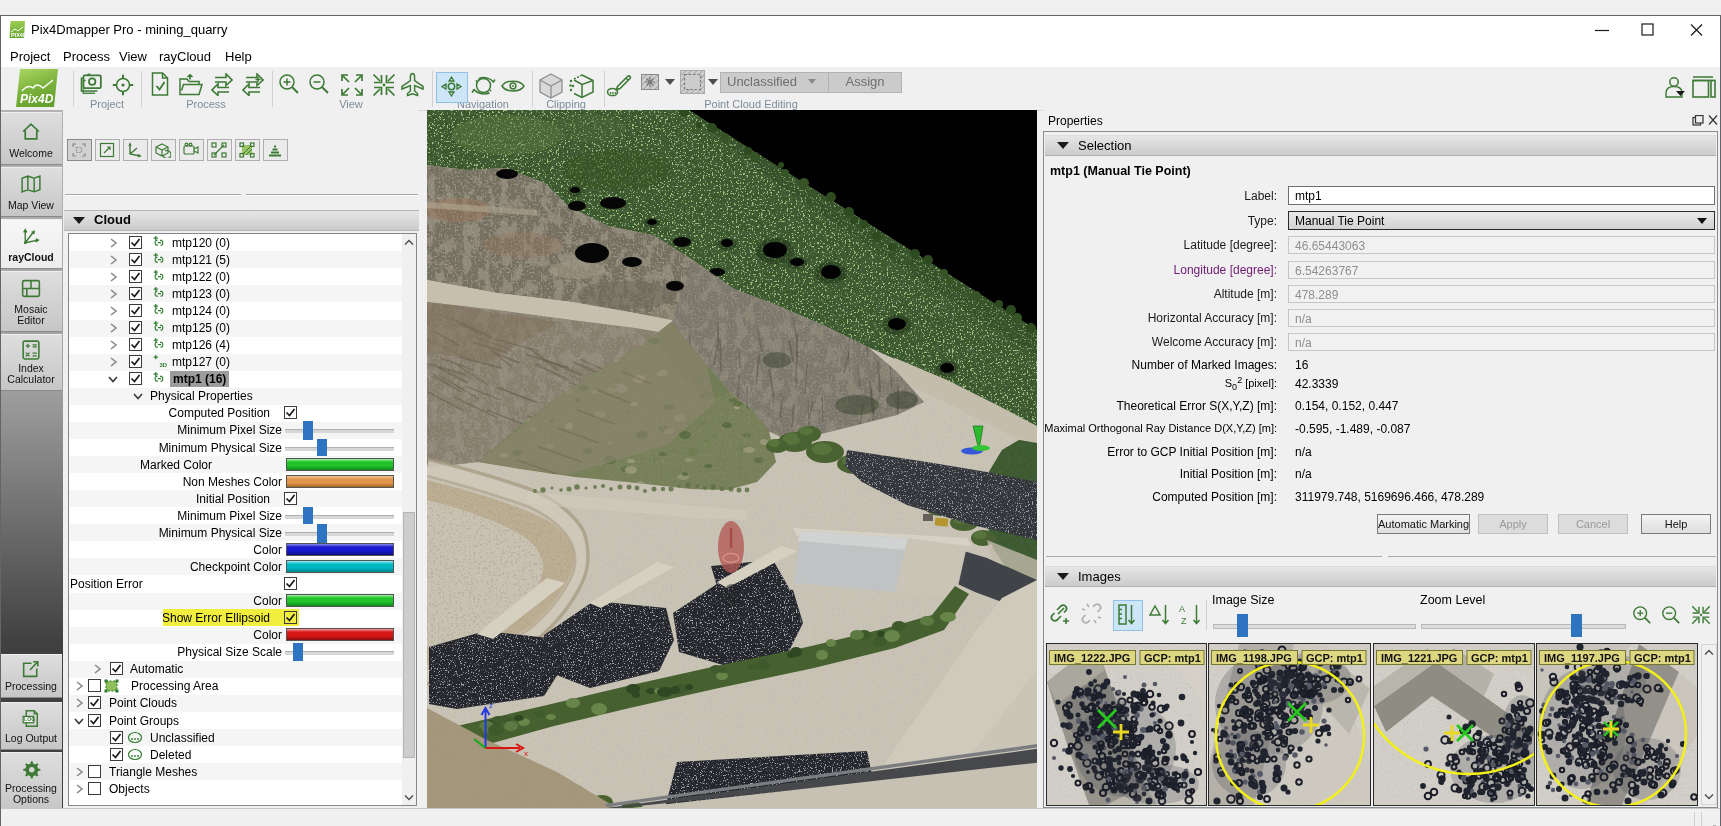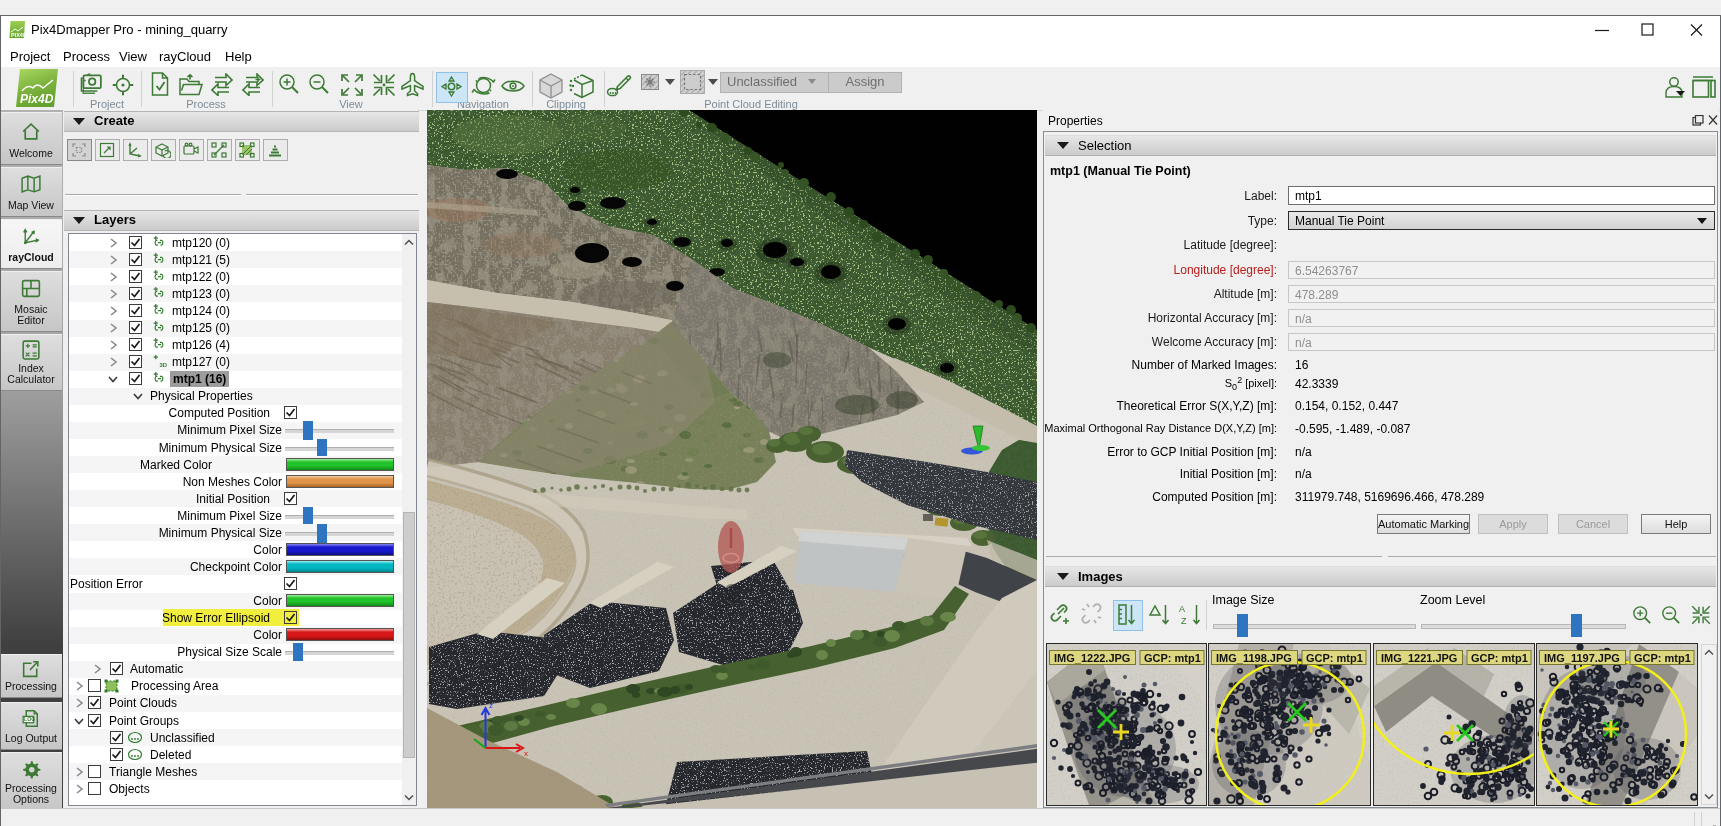--- a/index.html
+++ b/index.html
@@ -220,24 +220,20 @@
     </svg>
 <div style="position:absolute;left:0;top:718px;width:62px;text-align:center;font-size:10.5px;font-weight:normal;color:#111;line-height:11px">Log Output</div>
 <div style="position:absolute;left:0;top:737px;width:62px;height:57px;background:linear-gradient(#dedede,#c6c6c6);border-top:1px solid #efefef;border-bottom:1px solid #8a8a8a"></div>
 <svg style="position:absolute;left:20px;top:743px" width="22" height="21" viewBox="0 0 21 20" fill="none" stroke="#3c7a35">
       <path d="M10.5,3 L12,3 L12.5,5.2 L14.6,6.1 L16.5,4.9 L17.6,6 L16.4,7.9 L17.3,10 L19.5,10.5 V12 L17.3,12.5 L16.4,14.6 L17.6,16.5 L16.5,17.6 L14.6,16.4 L12.5,17.3 L12,19.5 H10.5 L10,17.3 L7.9,16.4 L6,17.6 L4.9,16.5 L6.1,14.6 L5.2,12.5 L3,12 V10.5 L5.2,10 L6.1,7.9 L4.9,6 L6,4.9 L7.9,6.1 L10,5.2 Z" fill="#3c7a35" stroke="none"></path>
       <circle cx="11.25" cy="11.25" r="2.6" fill="#d5d5d5" stroke="none"></circle>
     </svg>
 <div style="position:absolute;left:0;top:768px;width:62px;text-align:center;font-size:10.5px;font-weight:normal;color:#111;line-height:11px">Processing<br>Options</div>
 <div style="position:absolute;left:0;top:795px;width:63px;height:31px;background:#f2f2f2"></div>
 <div style="position:absolute;left:63px;top:95px;width:355px;height:698px;background:#f0f0f0"></div>
-<div style="position:absolute;left:64px;top:96px;width:355px;height:19px;background:linear-gradient(#e6e6e6,#cbcbcb);border:1px solid #b5b5b5;border-left:none;border-right:none">
-      <span style="position:absolute;left:9px;top:6px;width:0;height:0;border-left:6px solid transparent;border-right:6px solid transparent;border-top:7px solid #1a1a1a"></span>
-      <span style="position:absolute;left:30px;top:1px;font-size:13px;font-weight:bold">Create</span>
-    </div>
 <div style="position:absolute;left:67px;top:124px;width:25px;height:22px;background:#d2d2d2;border:1px solid #888;box-sizing:border-box"></div>
 <svg style="position:absolute;left:71px;top:127px" width="16" height="16" viewBox="0 0 16 16" fill="none" stroke="#3c7a35" stroke-width="1.2">
       <path d="M2,5 V2 H5 M11,2 H14 V5 M14,11 V14 H11 M5,14 H2 V11" stroke="#8a8a8a"></path>
       <rect x="5.5" y="5.5" width="5" height="5" stroke="#8a8a8a" stroke-dasharray="1.5,1.2"></rect>
     </svg>
 <div style="position:absolute;left:95px;top:124px;width:25px;height:22px;background:#ebebeb;border:1px solid #adadad;box-sizing:border-box"></div>
 <svg style="position:absolute;left:99px;top:127px" width="16" height="16" viewBox="0 0 16 16" fill="none" stroke="#3c7a35" stroke-width="1.2">
       <rect x="1.5" y="1.5" width="13" height="13"></rect>
       <path d="M5,11 L11,5 M8,5 H11 V8"></path>
     </svg>
@@ -278,21 +274,21 @@
 <div style="position:absolute;left:263px;top:124px;width:25px;height:22px;background:#ebebeb;border:1px solid #adadad;box-sizing:border-box"></div>
 <svg style="position:absolute;left:267px;top:127px" width="16" height="16" viewBox="0 0 16 16" fill="none" stroke="#3c7a35" stroke-width="1.2">
       <path d="M2,13.5 H14 M4,10.5 H12 M5.5,7.5 H10.5 M7,4.5 H9" stroke-width="1.8"></path>
     </svg>
 <div style="position:absolute;left:65px;top:179px;width:176px;height:1px;background:#a8a8a8"></div>
 <div style="position:absolute;left:246px;top:179px;width:172px;height:1px;background:#a8a8a8"></div>
 <div style="position:absolute;left:65px;top:180px;width:176px;height:1px;background:#fdfdfd"></div>
 <div style="position:absolute;left:246px;top:180px;width:172px;height:1px;background:#fdfdfd"></div>
 <div style="position:absolute;left:64px;top:195px;width:355px;height:19px;background:linear-gradient(#e6e6e6,#cbcbcb);border:1px solid #b5b5b5;border-left:none;border-right:none">
       <span style="position:absolute;left:9px;top:6px;width:0;height:0;border-left:6px solid transparent;border-right:6px solid transparent;border-top:7px solid #1a1a1a"></span>
-      <span style="position:absolute;left:30px;top:1px;font-size:13px;font-weight:bold">Layers</span>
+      <span style="position:absolute;left:30px;top:1px;font-size:13px;font-weight:bold">Cloud</span>
     </div>
 <div style="position:absolute;left:68px;top:218px;width:349px;height:573px;background:#ffffff;border:1px solid #82878f;box-sizing:border-box"></div>
 <svg style="position:absolute;left:109px;top:222.83px" width="9" height="10" viewBox="0 0 9 10" fill="none" stroke="#8a8a8a" stroke-width="1.6">
       <path d="M2,1 L7,5 L2,9"></path>
     </svg>
 <span style="position:absolute;left:129px;top:220.83px;width:13px;height:13px;background:#ffffff;border:1px solid #3c3c3c;box-sizing:border-box"></span>
     <svg style="position:absolute;left:129px;top:220.83px" width="13" height="13" viewBox="0 0 13 13" fill="none" stroke="#1a1a1a" stroke-width="1.7">
       <path d="M2.5,6.5 L5.5,9.5 L10.5,3"></path>
     </svg>
 <svg style="position:absolute;left:152px;top:219.83px" width="15" height="16" viewBox="0 0 14 15" fill="none" stroke="#2e7d2e">
@@ -1094,21 +1090,22 @@
       <span style="position:absolute;left:12px;top:6px;width:0;height:0;border-left:6px solid transparent;border-right:6px solid transparent;border-top:7px solid #1a1a1a"></span>
       <span style="position:absolute;left:33px;top:2px;font-size:13px;font-weight:normal">Selection</span>
     </div>
 <div style="position:absolute;left:1050px;top:149px;font-size:12.5px;font-weight:bold">mtp1 (Manual Tie Point)</div>
 <div style="position:absolute;left:990px;top:174px;width:287px;text-align:right;font-size:12px;color:#1a1a1a;white-space:nowrap">Label:</div>
 <div style="position:absolute;left:1288px;top:171px;width:427px;height:19px;background:#fff;border:1px solid #6e6e6e;box-sizing:border-box;font-size:12px;padding:2px 0 0 6px">mtp1</div>
 <div style="position:absolute;left:990px;top:199px;width:287px;text-align:right;font-size:12px;color:#1a1a1a;white-space:nowrap">Type:</div>
 <div style="position:absolute;left:1288px;top:196px;width:427px;height:19px;background:linear-gradient(#e9e9e9,#d2d2d2);border:1px solid #2a2a2a;box-sizing:border-box;font-size:12px;padding:2px 0 0 6px">Manual Tie Point</div>
 <span style="position:absolute;left:1697px;top:203px;width:0;height:0;border-left:5px solid transparent;border-right:5px solid transparent;border-top:6px solid #111"></span>
 <div style="position:absolute;left:990px;top:223px;width:287px;text-align:right;font-size:12px;color:#1a1a1a;white-space:nowrap">Latitude [degree]:</div>
-<div style="position:absolute;left:990px;top:248px;width:287px;text-align:right;font-size:12px;color:#b91c1c;white-space:nowrap">Longitude [degree]:</div>
+<div style="position:absolute;left:1288px;top:221px;width:427px;height:18px;background:#f1f1f1;border:1px solid #c6c6c6;box-sizing:border-box;font-size:12px;color:#8f8f8f;padding:2px 0 0 6px">46.65443063</div>
+<div style="position:absolute;left:990px;top:248px;width:287px;text-align:right;font-size:12px;color:#701a75;white-space:nowrap">Longitude [degree]:</div>
 <div style="position:absolute;left:1288px;top:246px;width:427px;height:18px;background:#f1f1f1;border:1px solid #c6c6c6;box-sizing:border-box;font-size:12px;color:#8f8f8f;padding:2px 0 0 6px">6.54263767</div>
 <div style="position:absolute;left:990px;top:272px;width:287px;text-align:right;font-size:12px;color:#1a1a1a;white-space:nowrap">Altitude [m]:</div>
 <div style="position:absolute;left:1288px;top:270px;width:427px;height:18px;background:#f1f1f1;border:1px solid #c6c6c6;box-sizing:border-box;font-size:12px;color:#8f8f8f;padding:2px 0 0 6px">478.289</div>
 <div style="position:absolute;left:990px;top:296px;width:287px;text-align:right;font-size:12px;color:#1a1a1a;white-space:nowrap">Horizontal Accuracy [m]:</div>
 <div style="position:absolute;left:1288px;top:294px;width:427px;height:18px;background:#f1f1f1;border:1px solid #c6c6c6;box-sizing:border-box;font-size:12px;color:#8f8f8f;padding:2px 0 0 6px">n/a</div>
 <div style="position:absolute;left:990px;top:320px;width:287px;text-align:right;font-size:12px;color:#1a1a1a;white-space:nowrap">Welcome Accuracy [m]:</div>
 <div style="position:absolute;left:1288px;top:318px;width:427px;height:18px;background:#f1f1f1;border:1px solid #c6c6c6;box-sizing:border-box;font-size:12px;color:#8f8f8f;padding:2px 0 0 6px">n/a</div>
 <div style="position:absolute;left:990px;top:343px;width:287px;text-align:right;font-size:12px;white-space:nowrap">Number of Marked Images:</div>
 <div style="position:absolute;left:1295px;top:343px;font-size:12px">16</div>
 <div style="position:absolute;left:990px;top:362px;width:287px;text-align:right;font-size:11px;white-space:nowrap">S<span style="font-size:9px;position:relative;top:3px">0</span><span style="font-size:9px;position:relative;top:-4px">2</span> [pixel]:</div>
@@ -1124,21 +1121,21 @@
 <div style="position:absolute;left:990px;top:475px;width:287px;text-align:right;font-size:12px;white-space:nowrap">Computed Position [m]:</div>
 <div style="position:absolute;left:1295px;top:475px;font-size:12px">311979.748, 5169696.466, 478.289</div>
 <div style="position:absolute;left:1377px;top:499px;width:93px;height:20px;background:linear-gradient(#f4f4f4,#dddddd);border:1px solid #7a7a7a;color:#111;box-sizing:border-box;font-size:11px;text-align:center;line-height:18px;white-space:nowrap">Automatic Marking</div>
 <div style="position:absolute;left:1478px;top:499px;width:70px;height:20px;background:#dcdcdc;border:1px solid #c0c0c0;color:#9a9a9a;box-sizing:border-box;font-size:11px;text-align:center;line-height:18px;white-space:nowrap">Apply</div>
 <div style="position:absolute;left:1558px;top:499px;width:70px;height:20px;background:#dcdcdc;border:1px solid #c0c0c0;color:#9a9a9a;box-sizing:border-box;font-size:11px;text-align:center;line-height:18px;white-space:nowrap">Cancel</div>
 <div style="position:absolute;left:1641px;top:499px;width:70px;height:20px;background:linear-gradient(#f4f4f4,#dddddd);border:1px solid #7a7a7a;color:#111;box-sizing:border-box;font-size:11px;text-align:center;line-height:18px;white-space:nowrap">Help</div>
 <div style="position:absolute;left:1046px;top:541px;width:336px;height:1px;background:#aaa"></div>
 <div style="position:absolute;left:1388px;top:541px;width:328px;height:1px;background:#aaa"></div>
 <div style="position:absolute;left:1045px;top:551px;width:671px;height:19px;background:linear-gradient(#e6e6e6,#cbcbcb);border-top:1px solid #dcdcdc;border-bottom:1px solid #b0b0b0">
       <span style="position:absolute;left:12px;top:6px;width:0;height:0;border-left:6px solid transparent;border-right:6px solid transparent;border-top:7px solid #1a1a1a"></span>
-      <span style="position:absolute;left:33px;top:2px;font-size:13px;font-weight:bold">Images</span>
+      <span style="position:absolute;left:33px;top:2px;font-size:13px;font-weight:normal">Images</span>
     </div>
 <svg style="position:absolute;left:1048px;top:586px" width="24" height="26" viewBox="0 0 24 26" fill="none" stroke="#3c7a35" stroke-width="1.7">
 <path d="M10,13 L16,7 M9,9 L13,5 A3.4,3.4 0 0 1 18,9.5 L16,11.5 M13,15 L9,19 A3.4,3.4 0 0 1 4,14.5 L6.5,12"></path>
 <path d="M18,17 V23 M15,20 H21" stroke-width="1.6"></path>
     </svg>
 <svg style="position:absolute;left:1080px;top:586px" width="24" height="26" viewBox="0 0 24 26" fill="none" stroke="#b0b0b0" stroke-width="1.7">
 <path d="M13,6 L15,4 A3.4,3.4 0 0 1 20,8.5 L17.5,11 M10,19 L8,21 A3.4,3.4 0 0 1 3,16.5 L5.5,14 M9,6 L7,3 M5,9 L2,8 M14,19 L16,22 M18,16 L21,17"></path>
     </svg>
 <div style="position:absolute;left:1113px;top:585px;width:28px;height:29px;background:#cde6f7;border:1px solid #90c0e8"></div>
 <svg style="position:absolute;left:1117px;top:588px" width="20" height="24" viewBox="0 0 20 24" fill="none" stroke="#3c7a35" stroke-width="1.5">

